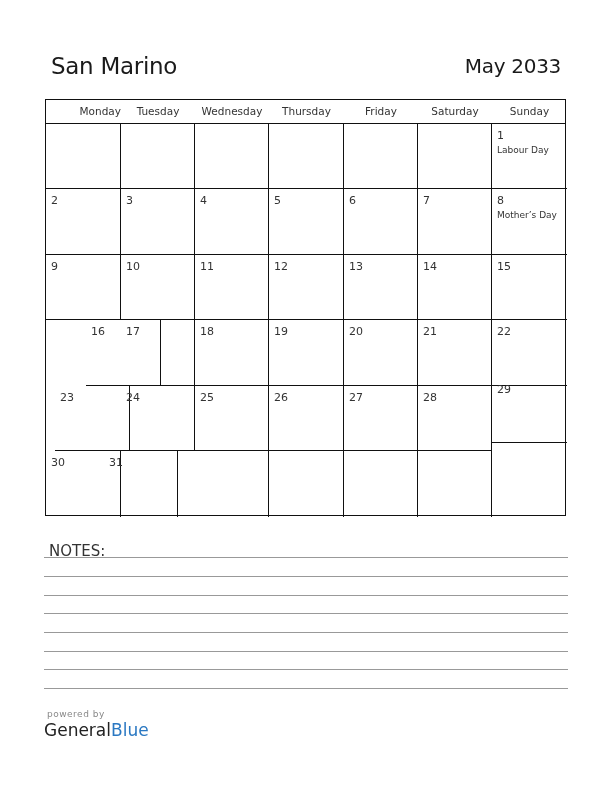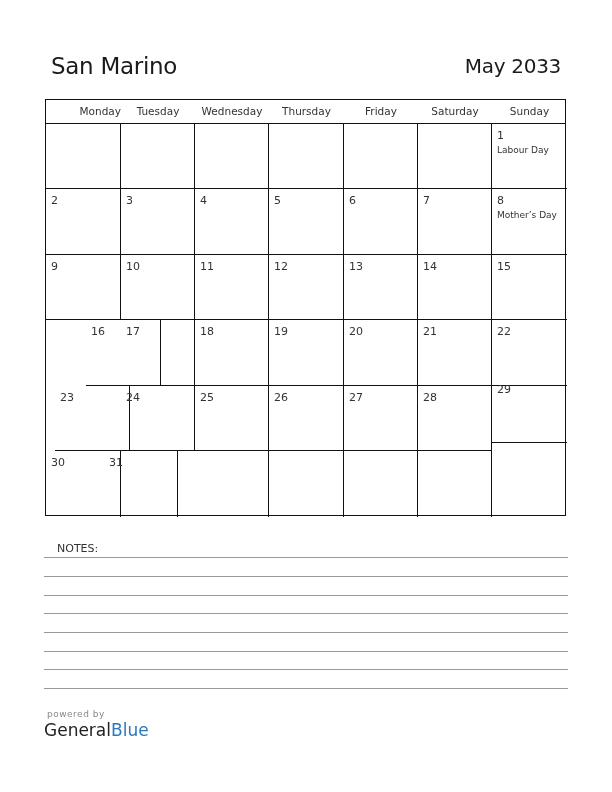--- a/index.html
+++ b/index.html
@@ -5,21 +5,21 @@
   html, body { margin:0; padding:0; background:#fff; }
   body { width:612px; height:792px; position:relative; font-family:"DejaVu Sans", sans-serif; color:#222; overflow:hidden; }
   .title { position:absolute; left:51px; top:53px; font-size:23px; color:#1a1a1a; letter-spacing:-0.3px; }
   .month { position:absolute; right:51px; top:54px; font-size:20px; color:#1a1a1a; letter-spacing:-0.3px;text-align:right; }
   .cal { position:absolute; left:45px; top:99px; width:521px; height:417px; border:1.5px solid #111; box-sizing:border-box; }
   .hdr { position:absolute; left:0; top:0; width:100%; height:24px; border-bottom:1.5px solid #111; box-sizing:border-box; }
   .hdr span { position:absolute; top:5px; font-size:10.5px; color:#333; text-align:center; }
   .cell { position:absolute; box-sizing:border-box; border-right:1.5px solid #111; border-bottom:1.5px solid #111; }
   .cell .num { position:absolute; left:5px; top:5px; font-size:11px; color:#333; }
   .cell .ev { position:absolute; left:5px; top:20px; font-size:9px; color:#333; line-height:12px; width:64px; }
-  .notes-label { position:absolute; left:57px; top:542px; font-size:11px; color:#333; }
+  .notes-label { position:absolute; left:49px; top:542px; font-size:15px; color:#333; }
   .line { position:absolute; left:44px; width:524px; height:1px; background:#999; }
   .powered { position:absolute; left:47px; top:709px; font-size:9px; color:#888; letter-spacing:0.5px; }
   .brand { position:absolute; left:44px; top:720px; font-size:17px; color:#222; }
   .brand .blue { color:#2a78c2; }
 </style>
 </head>
 <body>
 
 <div>
   <div class="title">San Marino</div>

